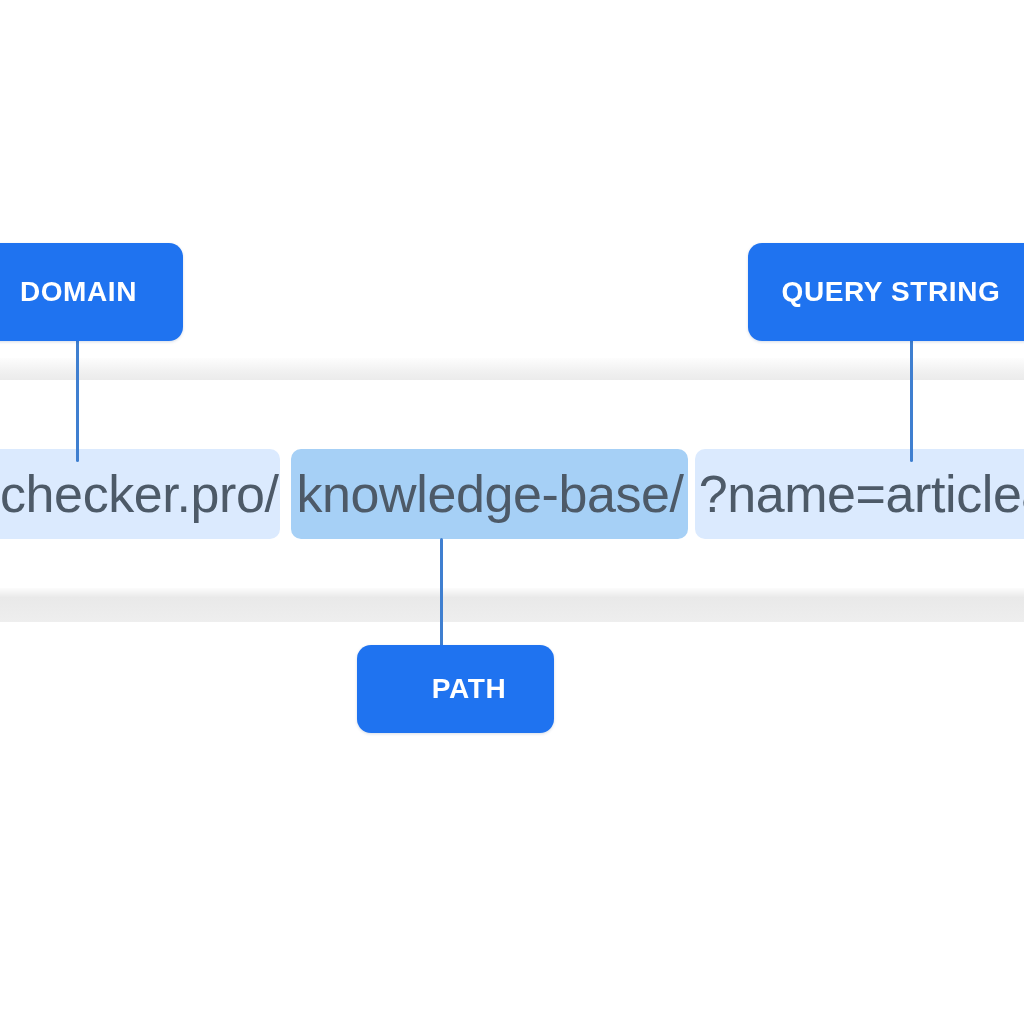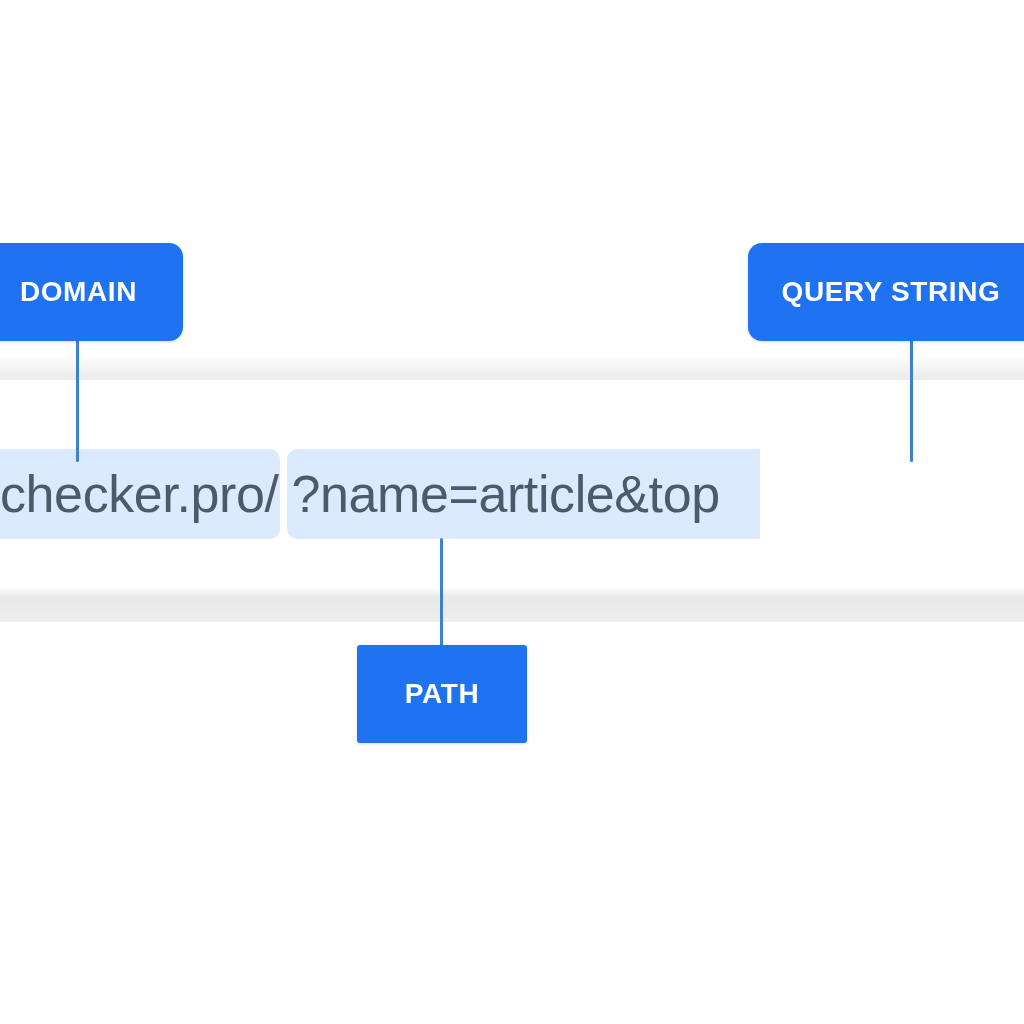--- a/index.html
+++ b/index.html
@@ -115,22 +115,23 @@
     width: 346px;
     height: 98px;
     border-radius: 14px 0 0 14px;
     padding-right: 60px;
     box-sizing: border-box;
   }
   .badge-path {
     left: 357px;
     top: 645px;
     width: 170px;
-    height: 98px;
-    border-radius: 3px;
+    height: 88px;
+    border-radius: 14px;
+    padding-left: 27px;
   }
 
   
   .connector {
     position: absolute;
     width: 3px;
     background: #3f7fd0;
     border-radius: 2px;
   }
   .connector-domain { left: 76px;  top: 338px; height: 124px; }
@@ -141,20 +142,21 @@
 <body>
 
 <div id="stage">
 
   <div class="panel-strip-top"></div>
   <div class="panel-body"></div>
   <div class="panel-strip-bottom"></div>
 
   <div class="url-row">
     <span class="seg seg-domain">checker.pro/</span>
+    <span class="seg seg-path">knowledge-base/</span>
     <span class="seg seg-query">?name=article&amp;top</span>
   </div>
 
   <div class="connector connector-domain"></div>
   <div class="connector connector-query"></div>
   <div class="connector connector-path"></div>
 
   <div class="badge badge-domain">DOMAIN</div>
   <div class="badge badge-query">QUERY STRING</div>
   <div class="badge badge-path">PATH</div>

